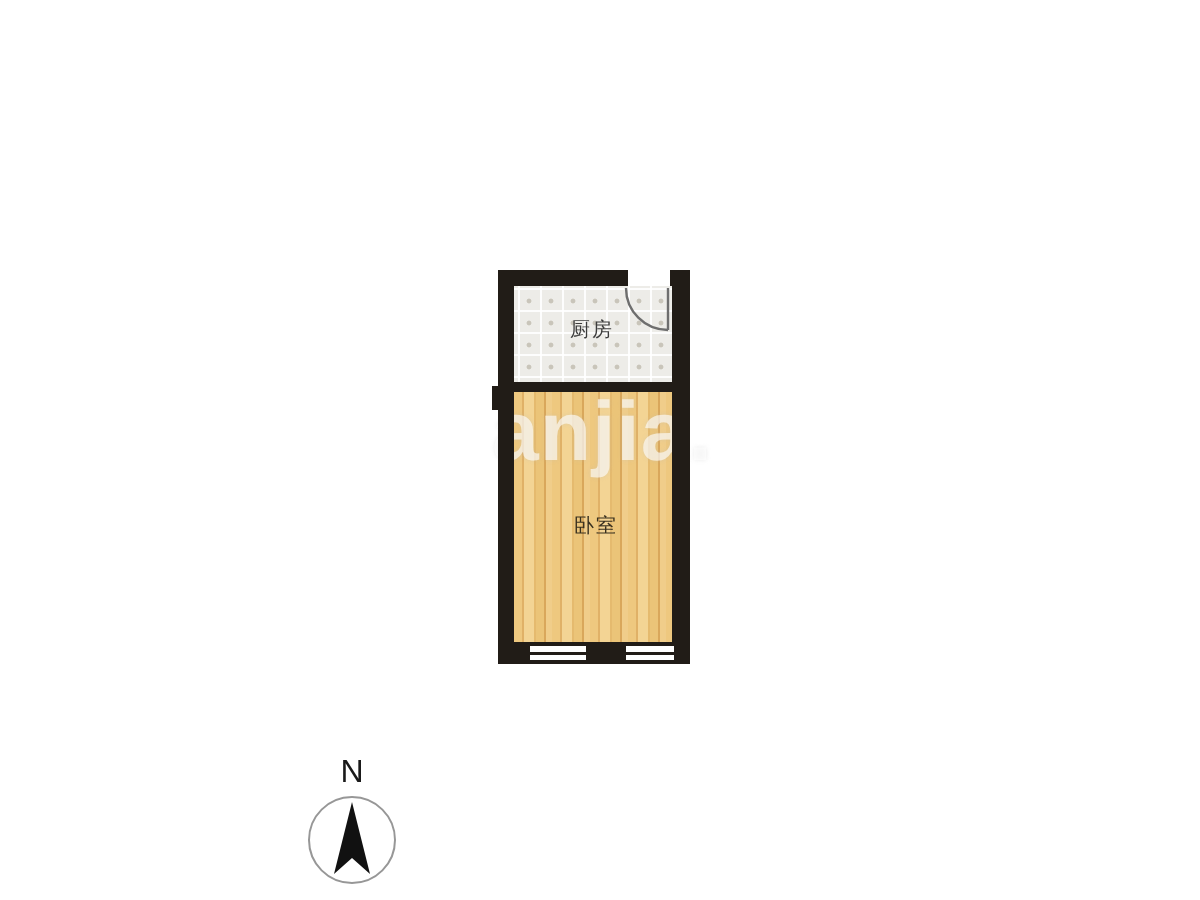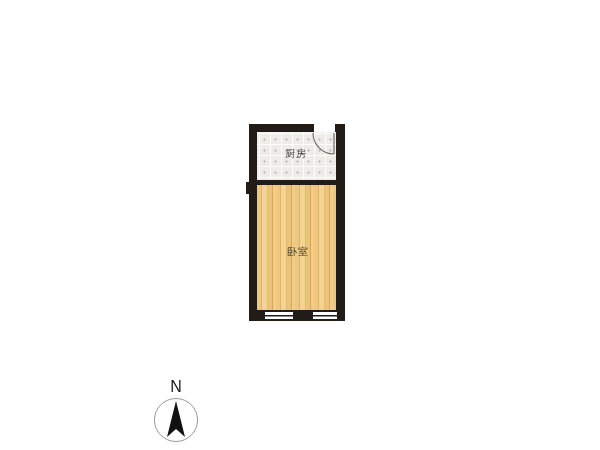--- a/index.html
+++ b/index.html
@@ -8,21 +8,21 @@
     font-family:"Liberation Sans","DejaVu Sans",sans-serif;
   }
   
   .watermark{
     position:absolute;left:246px;top:195px;z-index:1;
     font-size:42px;font-weight:700;letter-spacing:.5px;line-height:1;
     color:var(--watermark);text-shadow:0 0 2px rgba(190,190,190,.30);
     white-space:nowrap;user-select:none;
   }
   
-  .plan{position:absolute;left:249px;top:124px;width:96px;height:225px;}
+  .plan{position:absolute;left:249px;top:135px;width:96px;height:225px;}
   .plan > *{position:absolute;box-sizing:border-box;}
   .floor{z-index:0;}
   .kitchen-floor{
     left:8px;top:8px;width:79px;height:48px;
     background:
       radial-gradient(circle,var(--kitchen-grid-dot) 1px,transparent 1.4px) 2px 2px/11px 11px,
       linear-gradient(90deg,rgba(255,255,255,.9) 1px,transparent 1px) 2px 2px/11px 11px,
       linear-gradient(0deg,rgba(255,255,255,.9) 1px,transparent 1px) 2px 2px/11px 11px,
       var(--kitchen-floor);
   }
@@ -61,20 +61,21 @@
     width:44px;height:44px;border:1px solid var(--compass-ring);border-radius:50%;
     box-sizing:border-box;position:relative;
   }
   .compass-ring svg{position:absolute;left:0;top:0;}
 </style>
 </head>
 <body>
 
 <div class="canvas">
 
+  <div class="watermark">anjia.</div>
 
   <div class="plan">
     <div class="floor kitchen-floor"></div>
     <div class="floor bedroom-floor"></div>
 
     <div class="wall wall-top"></div>
     <div class="wall wall-top-right"></div>
     <div class="wall wall-left"></div>
     <div class="wall wall-left-pier"></div>
     <div class="wall wall-right"></div>

